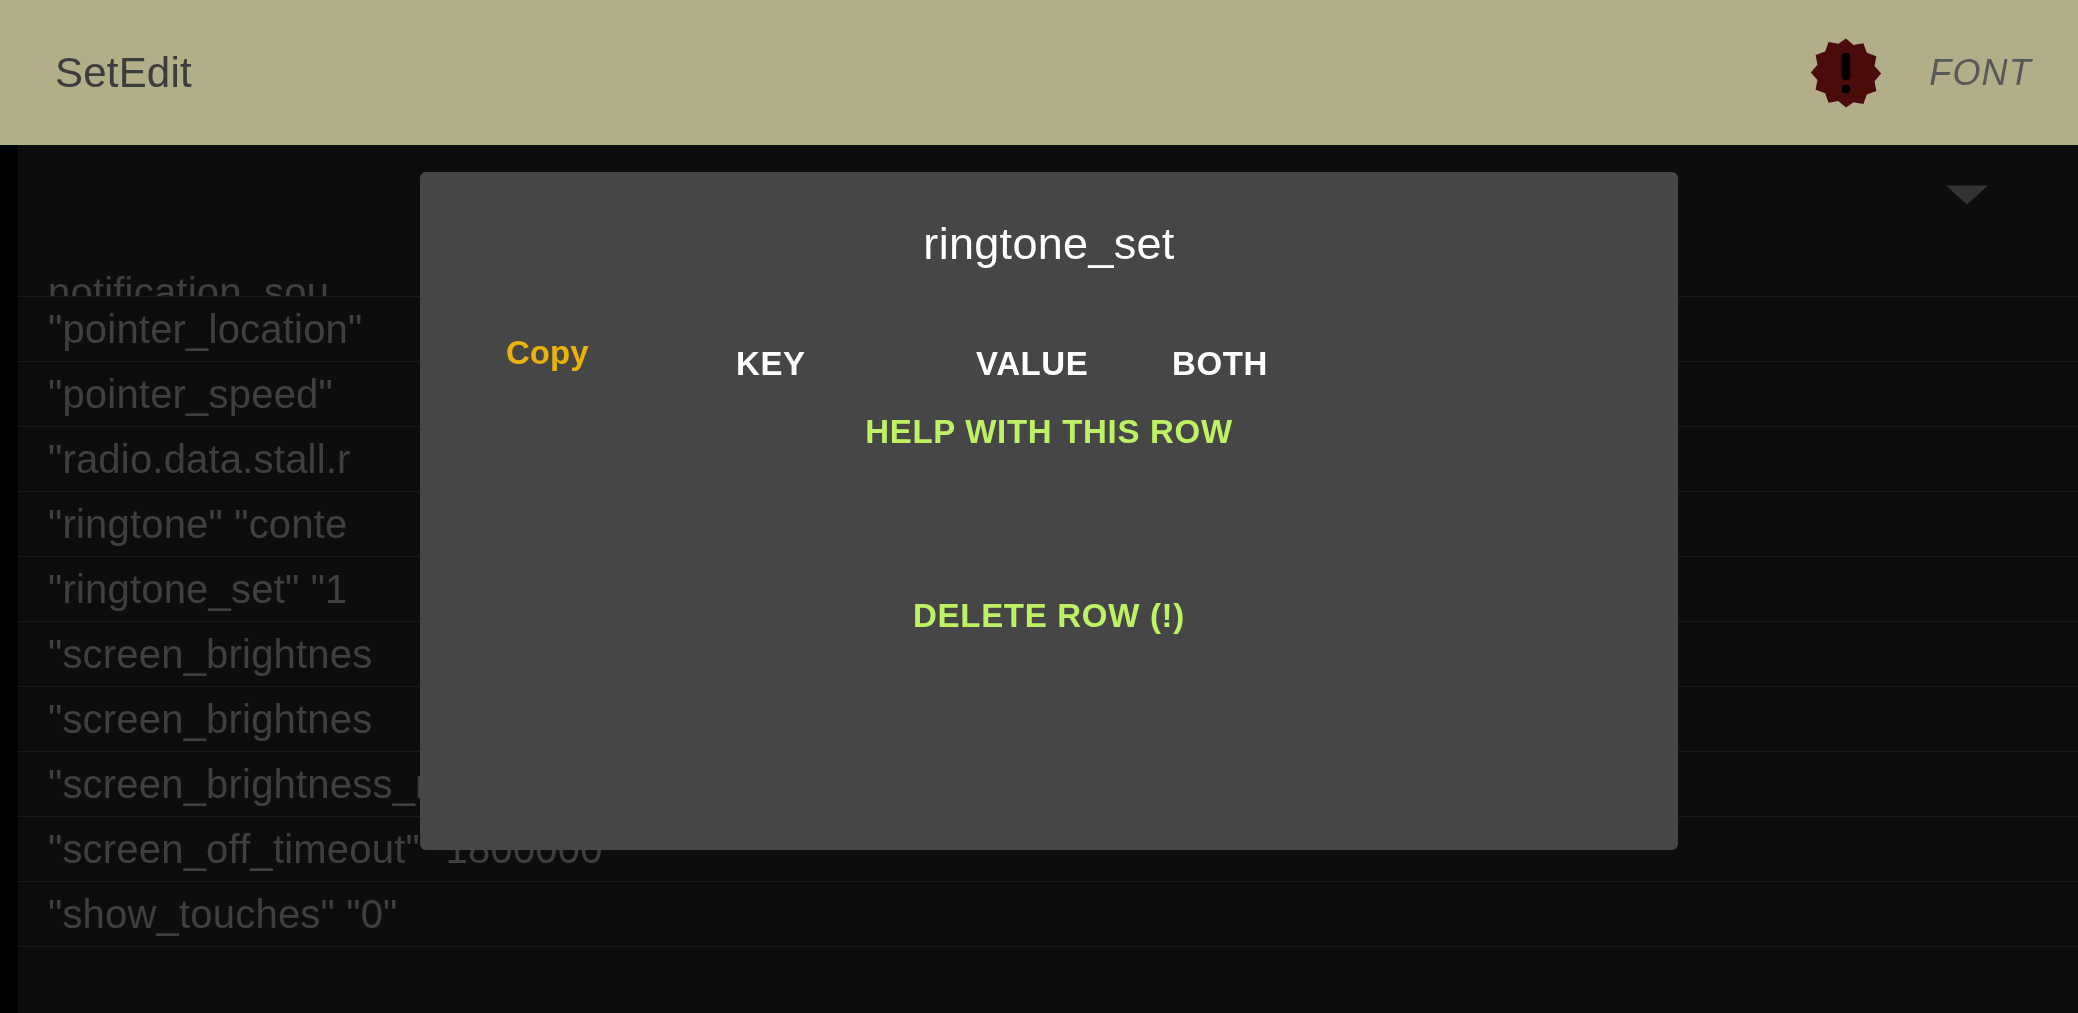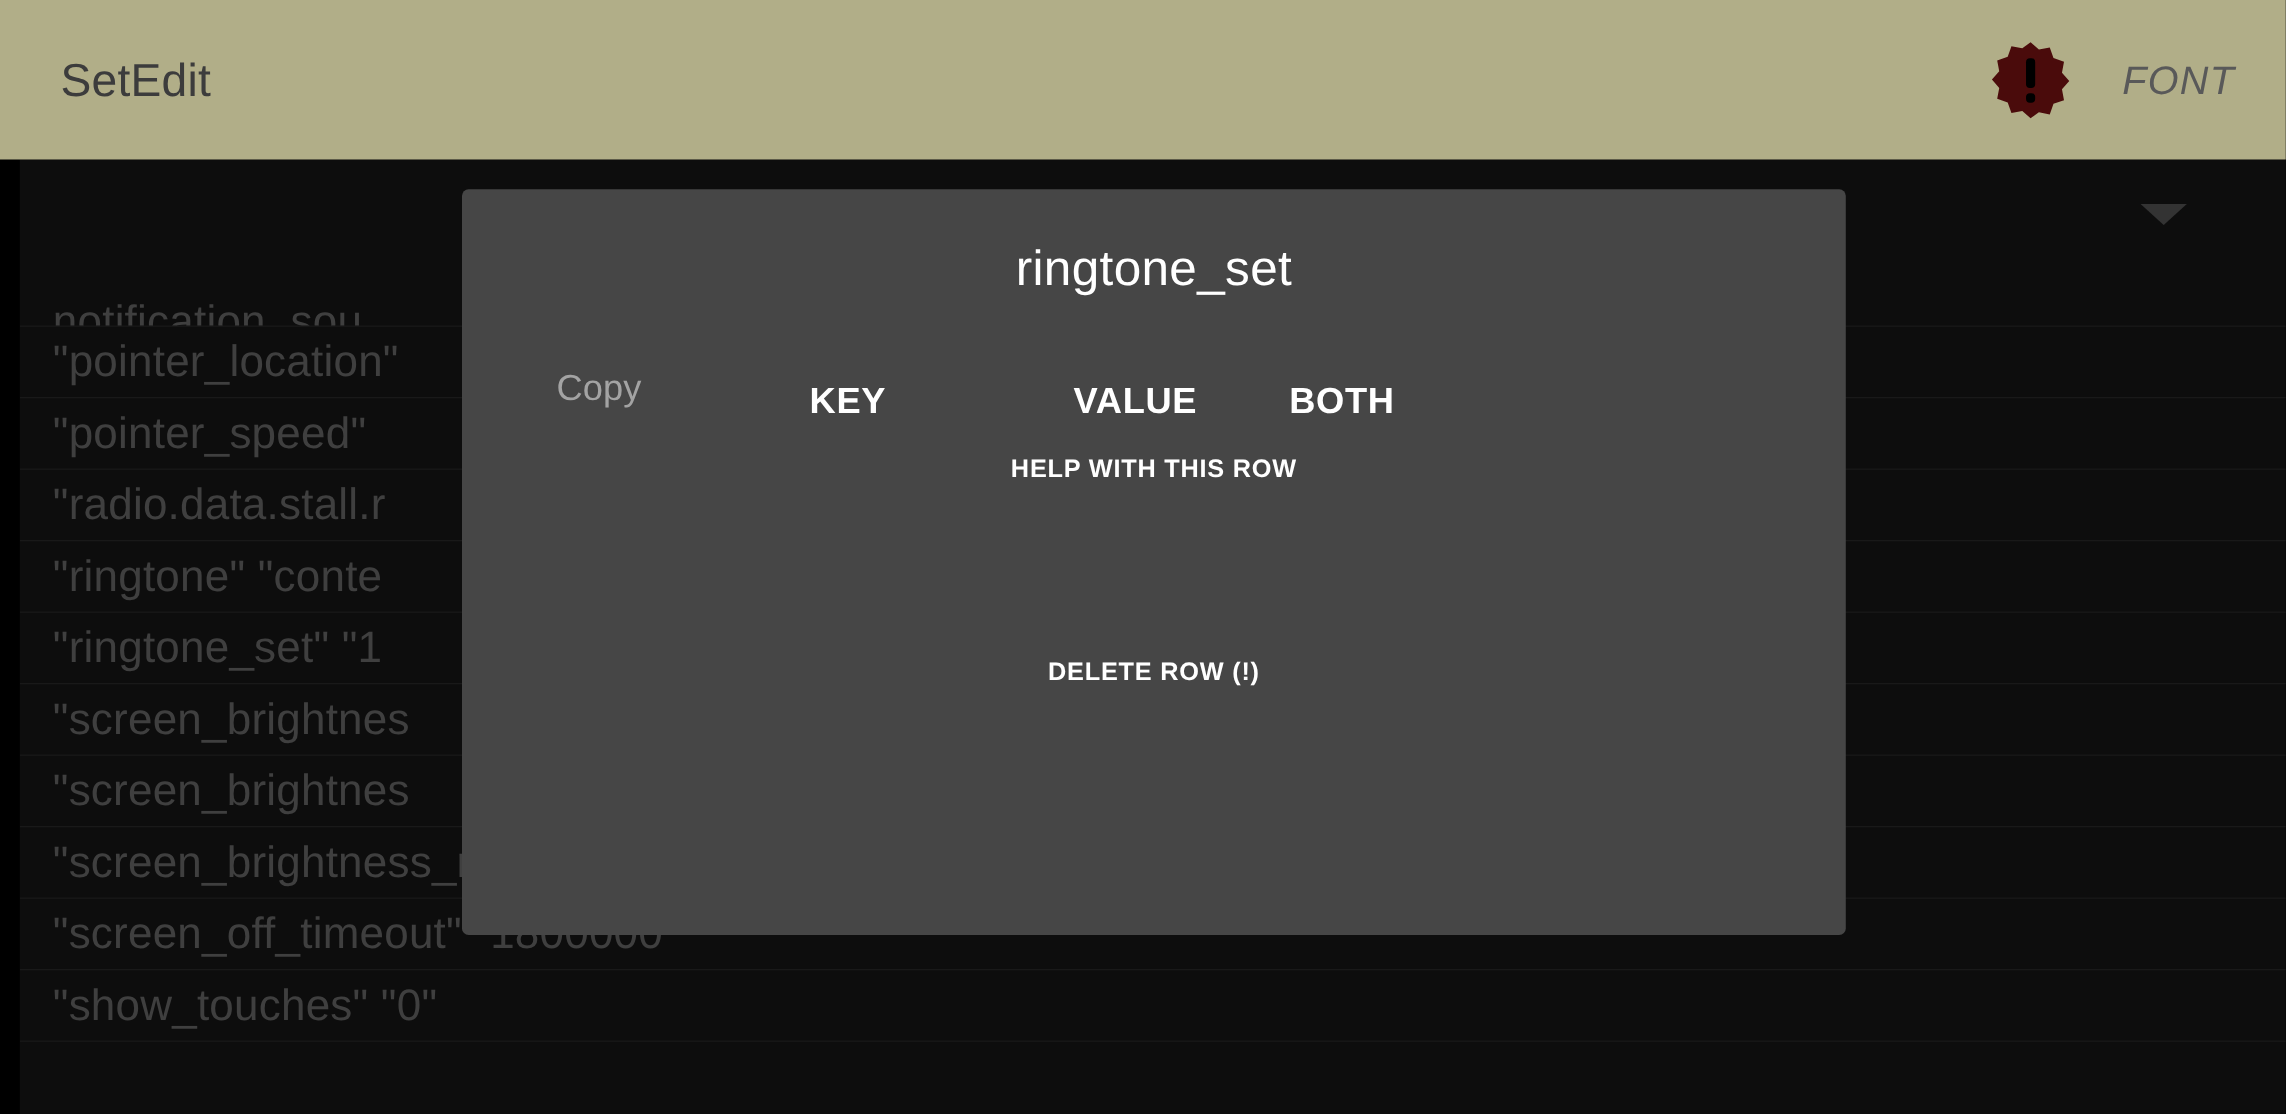--- a/index.html
+++ b/index.html
@@ -150,22 +150,22 @@
     left: 0; right: 0;
     top: 152px;
     height: 58px;
     display: flex;
     align-items: center;
   }
   #copy-label {
     position: absolute;
     left: 86px;
     font-size: 33px;
-    color: #a3a3a3;
-    font-weight: 400;
+    color: #eab308;
+    font-weight: 700;
   }
   .copy-btn {
     position: absolute;
     font-size: 33px;
     color: #ffffff;
     font-weight: 700;
     letter-spacing: 0.6px;
     background: none;
     border: none;
     padding: 0;
@@ -174,22 +174,22 @@
     margin-top: 21px;
   }
   #copy-key    { left: 316px; }
   #copy-value  { left: 556px; }
   #copy-both   { left: 752px; }
 
   .menu-item {
     position: absolute;
     left: 0; right: 0;
     text-align: center;
-    font-size: 23px;
-    color: #ffffff;
+    font-size: 33px;
+    color: #bef264;
     font-weight: 700;
     letter-spacing: 0.7px;
     background: none;
     border: none;
     padding: 0;
     font-family: inherit;
     cursor: pointer;
     white-space: nowrap;
   }
   #menu-help   { top: 241px; }

